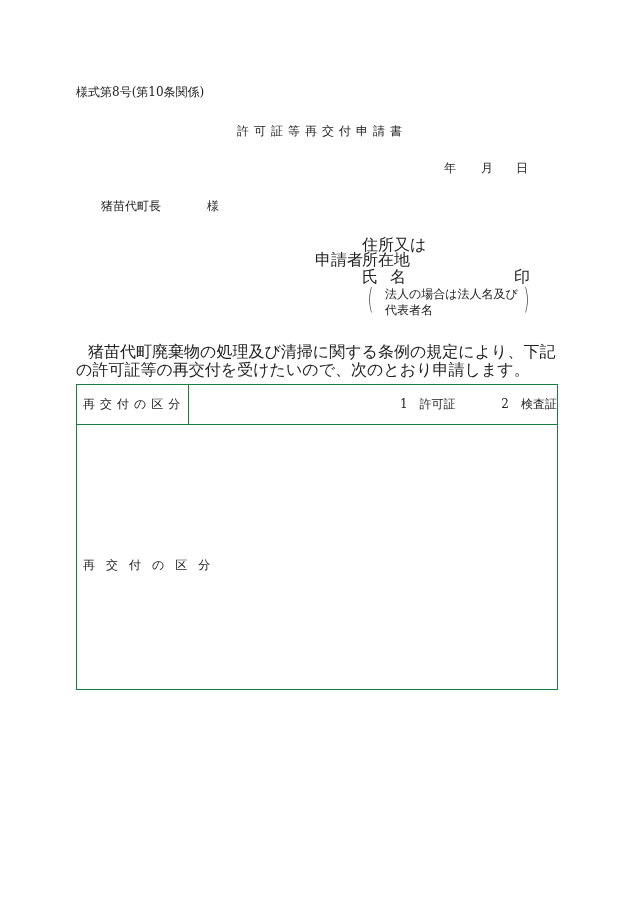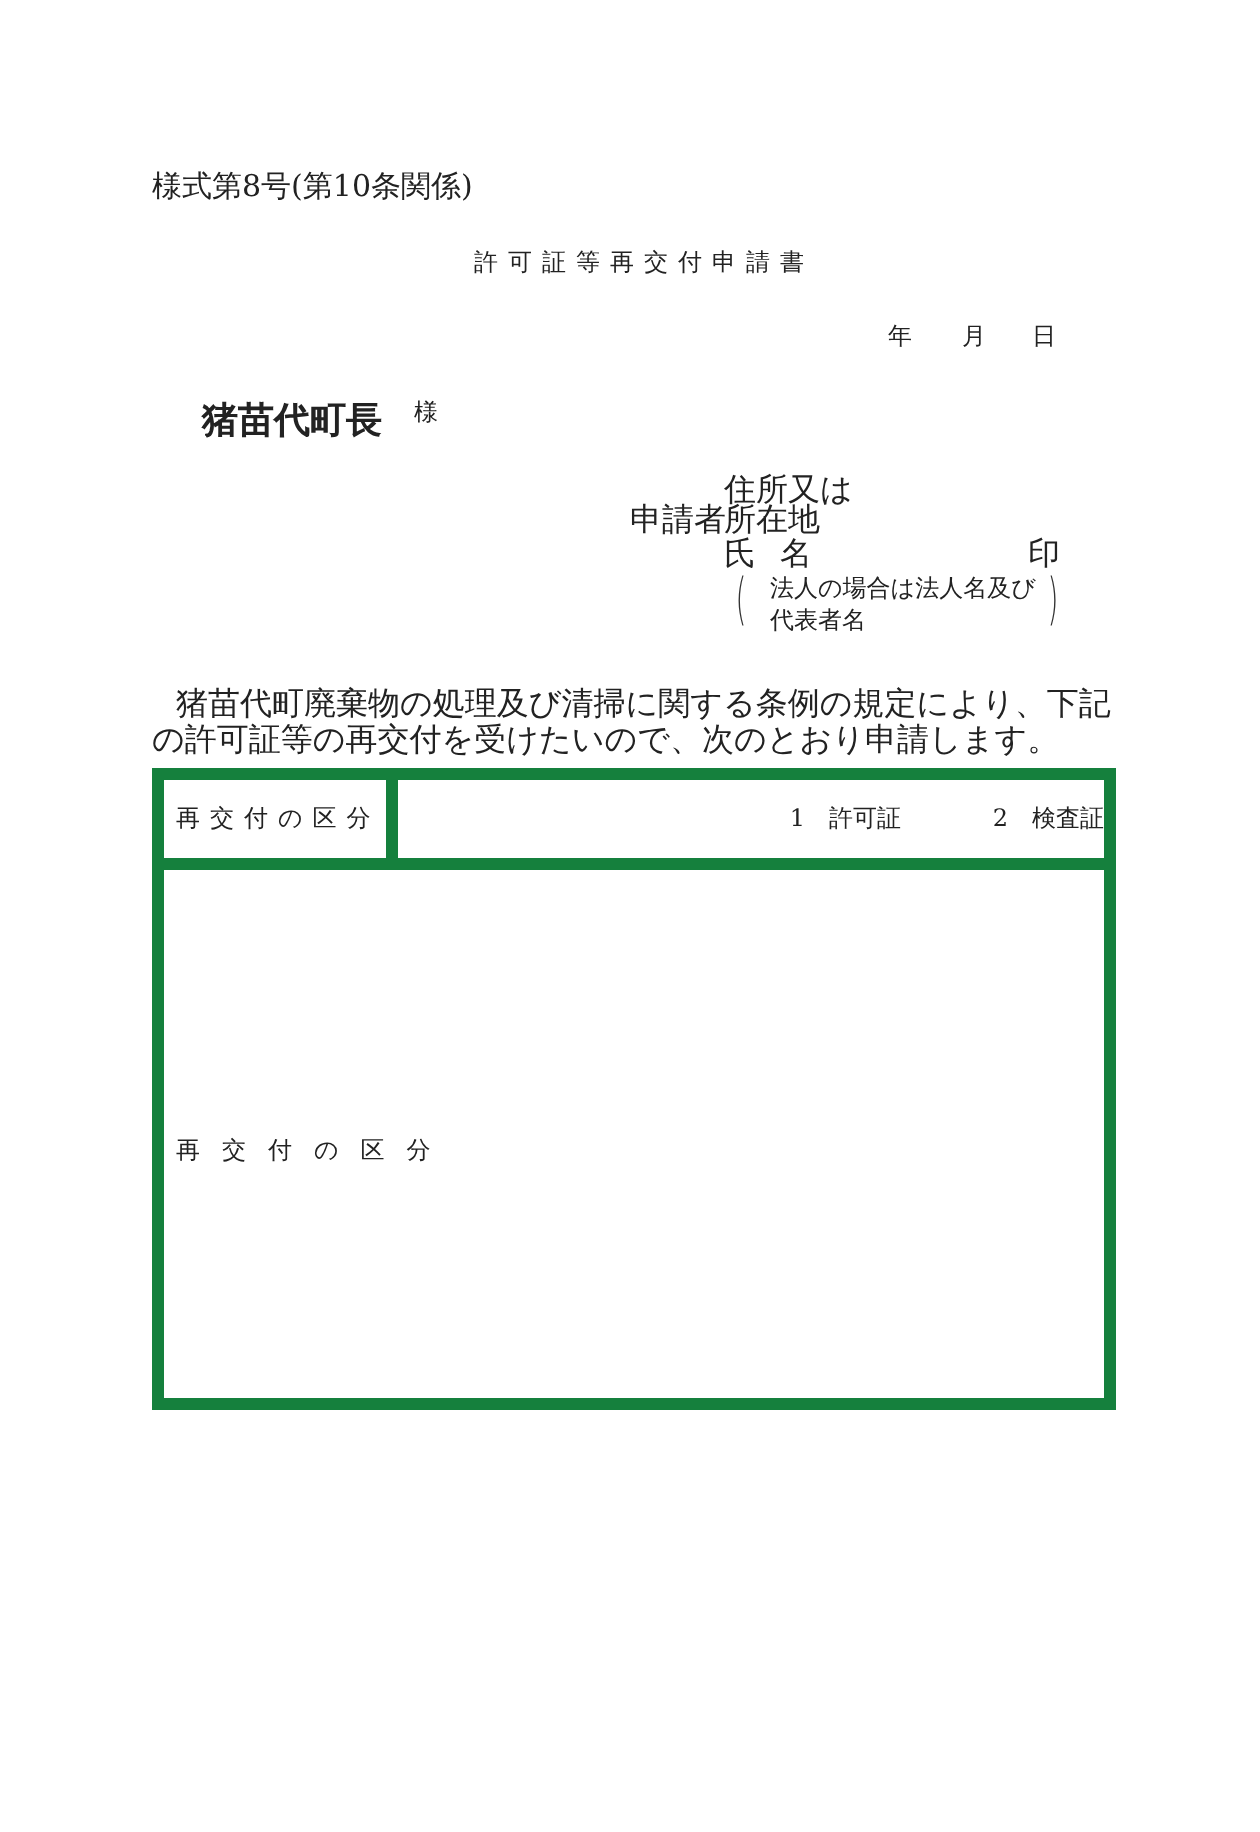--- a/index.html
+++ b/index.html
@@ -3,46 +3,46 @@
   <meta charset="utf-8">
   <style>
     html, body { margin: 0; padding: 0; background: #ffffff; }
     body {
       width: 630px; height: 916px; position: relative; overflow: hidden;
       font-family: "DejaVu Serif", "Liberation Serif", serif;
       color: #222;
       font-size: 12px;
     }
     .abs { position: absolute; white-space: nowrap; }
-    .form-no { left: 76px; top: 84px; font-size: 15px; }
+    .form-no { left: 76px; top: 84px; font-size: 12px; }
     .title { left: 237px; top: 123px; font-size: 12px; letter-spacing: 5px; }
     .date { top: 160px; font-size: 12px; }
     .date-y { left: 444px; }
     .date-m { left: 481px; }
     .date-d { left: 516px; }
-    .addressee { left: 101px; top: 198px; font-size: 18px; font-weight: bold; }
+    .addressee { left: 101px; top: 198px; font-size: 12px; }
     .sama { left: 207px; top: 198px; font-size: 12px; }
     .lbl { font-size: 16px; }
     .applicant-label { left: 315px; top: 250px; }
     .addr1 { left: 362px; top: 235px; }
     .addr2 { left: 362px; top: 250px; }
     .name-label { left: 362px; top: 267px; letter-spacing: 12px; }
     .seal { left: 514px; top: 267px; }
     .corp-note { left: 371px; top: 286px; width: 155px; height: 30px; }
     .corp-note .paren { position: absolute; top: -2px; font-size: 28px; line-height: 32px; color: #333; font-family: "DejaVu Sans", sans-serif; font-weight: 200; transform: scaleX(0.5); }
     .corp-note .lp { left: -6px; }
     .corp-note .rp { right: -6px; }
     .corp-note .l1 { position: absolute; left: 14px; top: 0px; }
     .corp-note .l2 { position: absolute; left: 14px; top: 16px; }
     .body-text { left: 76px; top: 343px; width: 490px; font-size: 16px; line-height: 18px; white-space: normal; text-indent: 12px; }
     table.form {
       position: absolute; left: 76px; top: 384px; width: 482px;
       border-collapse: collapse; font-size: 12px;
     }
-    table.form td { border: 6px solid #15803d; padding: 0; vertical-align: middle; }
+    table.form td { border: 1px solid #15803d; padding: 0; vertical-align: middle; }
     .row1 td, .row2 td { height: 39px; }
     .row3 td { height: 247px; vertical-align: top; }
     .cell-label { width: 105px; padding-left: 6px !important; letter-spacing: 5px; }
     .row2 .cell-label { letter-spacing: 2.5px; }
     .reason-label { padding: 17px 0 0 6px !important; letter-spacing: 11px; }
     .options { text-align: right; }
     .opt { display: inline-block; }
     .opt1 { margin-right: 42px; }
     .opt .num { margin-right: 12px; }
   </style>

